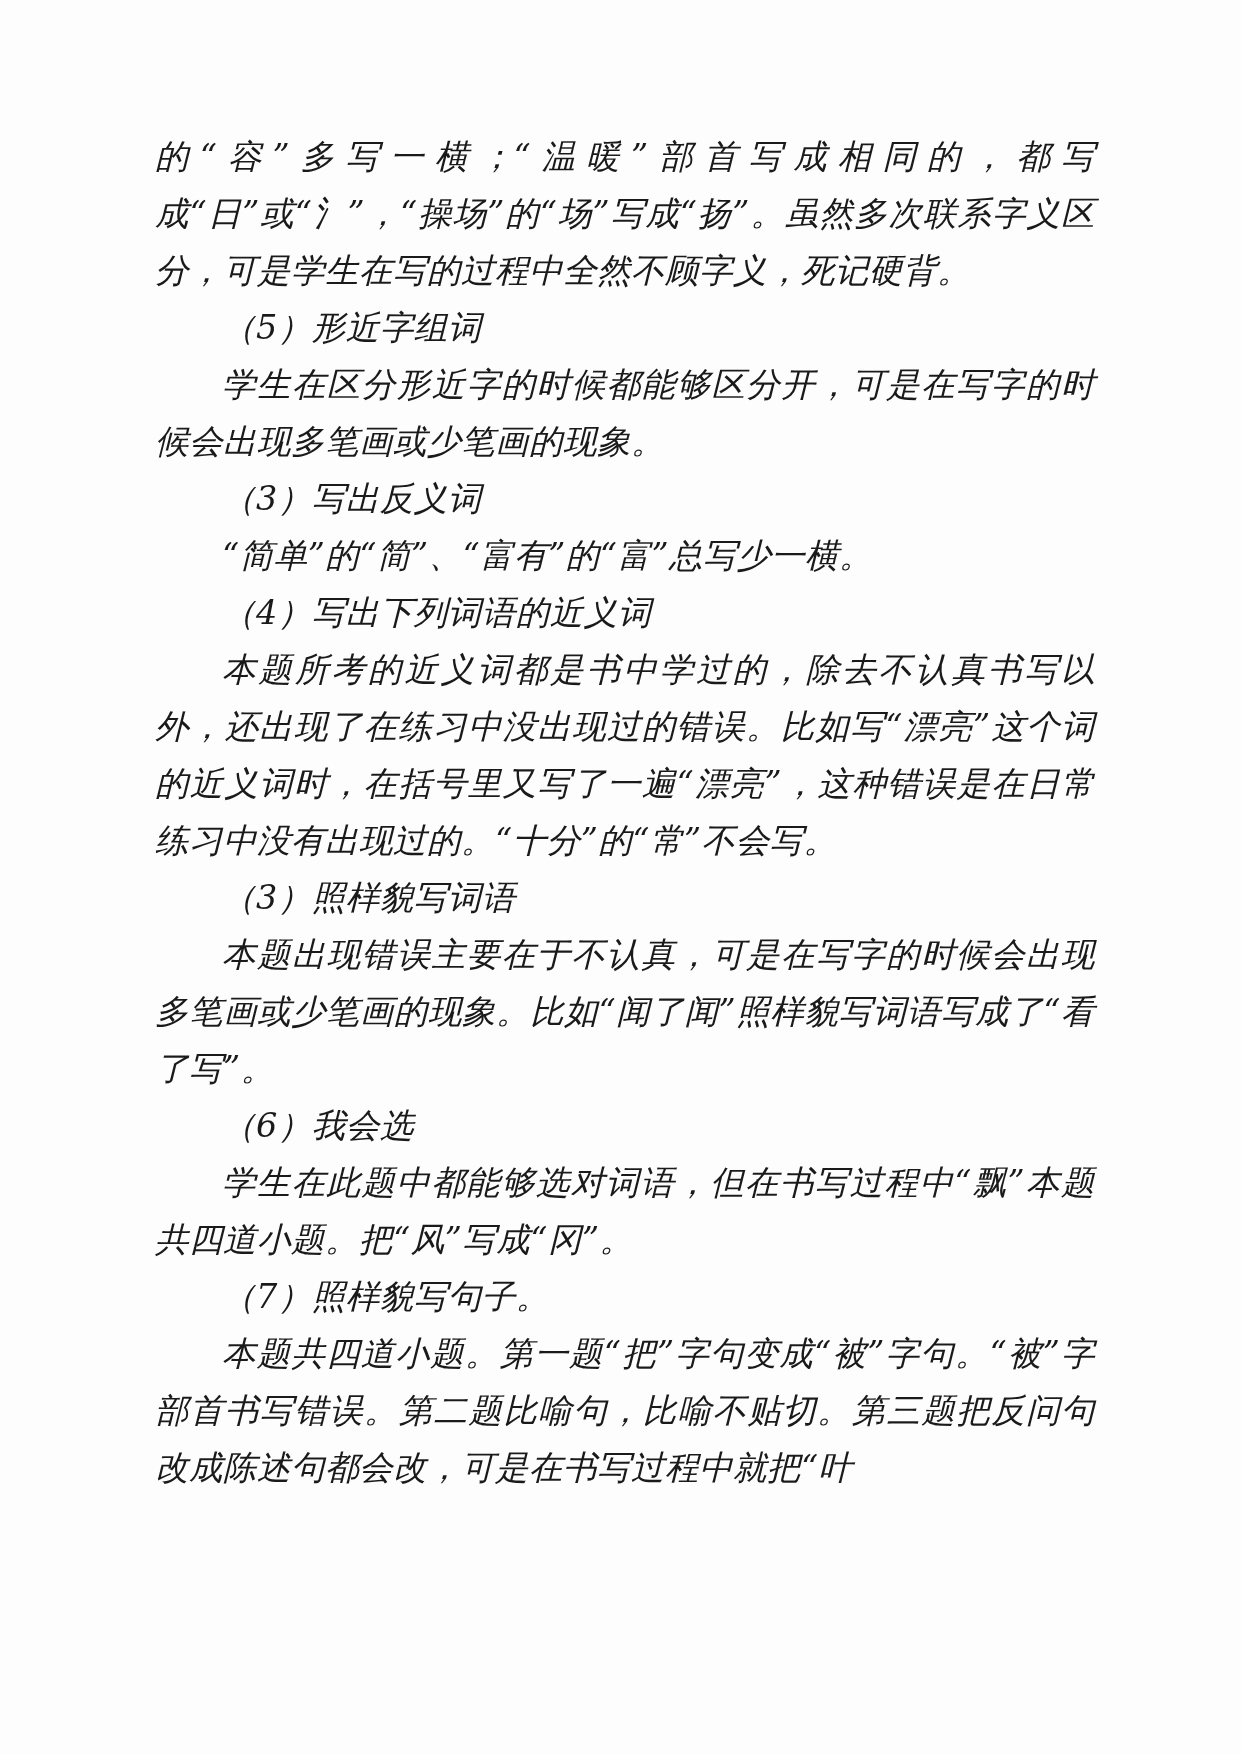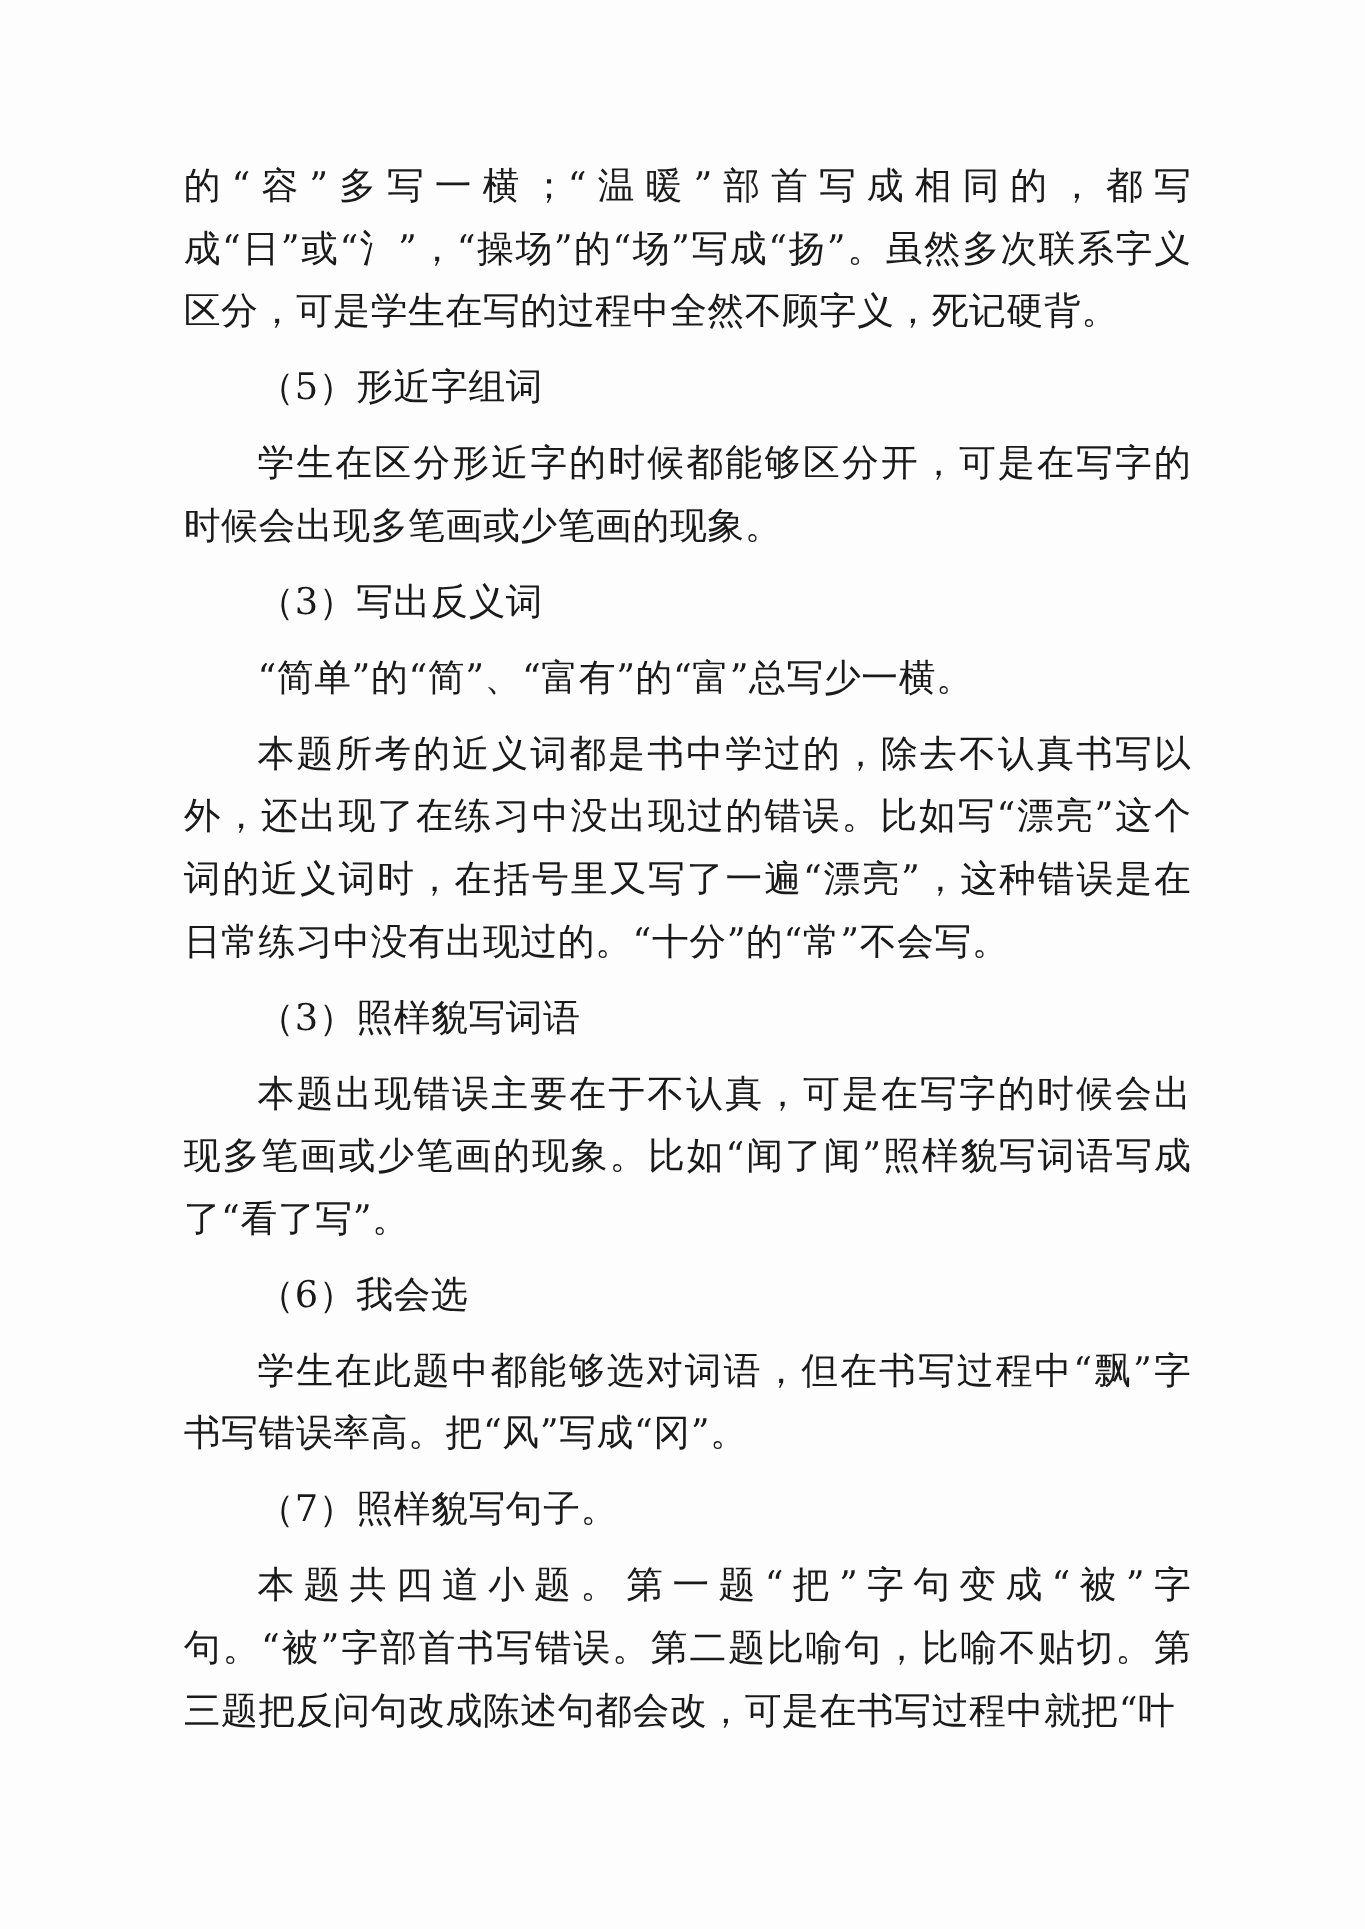--- a/index.html
+++ b/index.html
@@ -23,46 +23,48 @@
     height: 1754px;
     background: #fdfdfd;
   }
   .content {
     position: absolute;
     left: 155px;
     top: 128px;
     width: 940px;
   }
   p {
-    margin: 12px;
+    margin: 0;
     font-size: 33.5px;
     line-height: 57px;
     text-align: justify;
     text-justify: inter-ideograph;
     letter-spacing: 0.5px;
     word-break: break-all;
+    font-style: italic;
   }
   p.indent {
     text-indent: 67px;
   }
   p.noindent {
     text-indent: 0;
   }
 </style>
 </head>
 <body>
 
 <div class="page">
   <div class="content">
     <p class="noindent">的“容”多写一横；“温暖”部首写成相同的，都写成“日”或“氵”，“操场”的“场”写成“扬”。虽然多次联系字义区分，可是学生在写的过程中全然不顾字义，死记硬背。</p>
     <p class="indent">（5）形近字组词</p>
     <p class="indent">学生在区分形近字的时候都能够区分开，可是在写字的时候会出现多笔画或少笔画的现象。</p>
     <p class="indent">（3）写出反义词</p>
     <p class="indent">“简单”的“简”、“富有”的“富”总写少一横。</p>
+    <p class="indent">（4）写出下列词语的近义词</p>
     <p class="indent">本题所考的近义词都是书中学过的，除去不认真书写以外，还出现了在练习中没出现过的错误。比如写“漂亮”这个词的近义词时，在括号里又写了一遍“漂亮”，这种错误是在日常练习中没有出现过的。“十分”的“常”不会写。</p>
     <p class="indent">（3）照样貌写词语</p>
     <p class="indent">本题出现错误主要在于不认真，可是在写字的时候会出现多笔画或少笔画的现象。比如“闻了闻”照样貌写词语写成了“看了写”。</p>
     <p class="indent">（6）我会选</p>
-    <p class="indent">学生在此题中都能够选对词语，但在书写过程中“飘”字书写错误率高。把“风”写成“冈”。</p>
+    <p class="indent">学生在此题中都能够选对词语，但在书写过程中“飘”本题共四道小题。把“风”写成“冈”。</p>
     <p class="indent">（7）照样貌写句子。</p>
     <p class="indent">本题共四道小题。第一题“把”字句变成“被”字句。“被”字部首书写错误。第二题比喻句，比喻不贴切。第三题把反问句改成陈述句都会改，可是在书写过程中就把“叶</p>
   </div>
 </div>
 
 </body></html>

